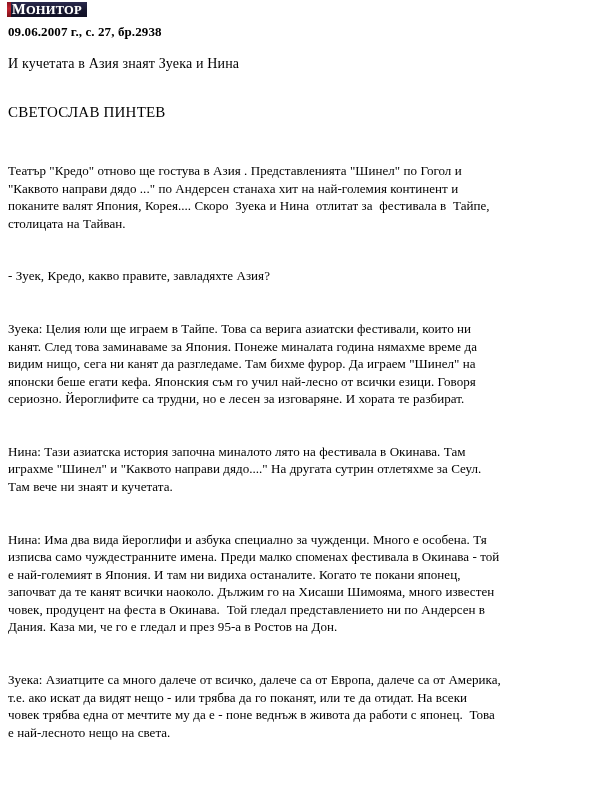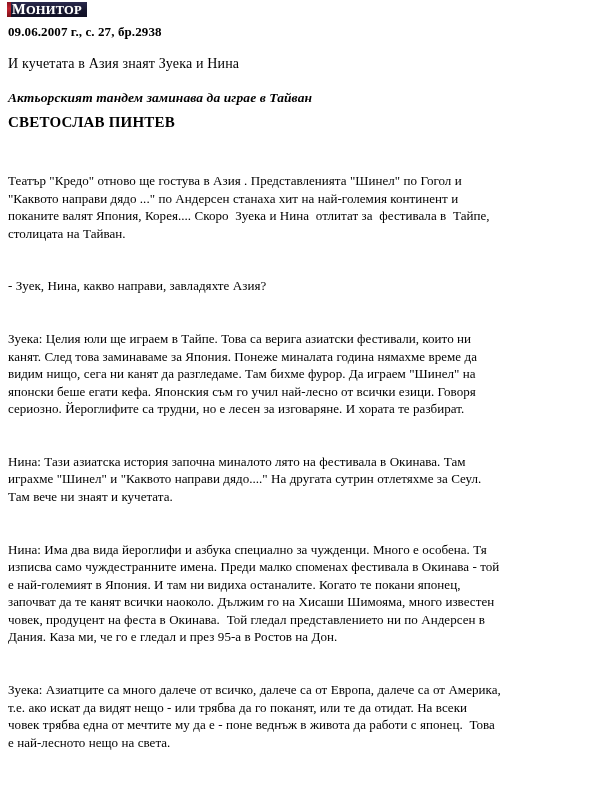--- a/index.html
+++ b/index.html
@@ -85,24 +85,24 @@
     font-weight: bold;
     font-style: italic;
     font-size: 13.5px;
     line-height: 16px;
     margin: 18px 0 0 2px;
     letter-spacing: 0.1px;
   }
 
   .byline {
     font-family: "Liberation Serif", "DejaVu Serif", serif;
-    font-weight: bold;
+    font-weight: normal;
     font-size: 15px;
     line-height: 17px;
-    margin: 8px 0 0 2px;
+    margin: 32px 0 0 2px;
     letter-spacing: 0.2px;
   }
 
   .body-text {
     margin: 6px 0 0 2px;
     font-family: "Liberation Serif", "DejaVu Serif", serif;
     font-size: 13.05px;
     line-height: 17.55px;
     text-align: left;
     white-space: pre-wrap;
@@ -124,30 +124,29 @@
     <span class="logo-badge">
       <span class="logo-bar"></span>
       <span class="logo-text"><span class="cap">М</span><span>ОНИТОР</span></span>
     </span>
   </div>
 
   <div class="dateline">09.06.2007 г., с. 27, бр.2938</div>
 
   <h1 class="headline">И кучетата в Азия знаят Зуека и Нина</h1>
 
-  <h2 class="subhead">Актьорският тандем заминава да играе в Тайван</h2>
 
   <div class="byline">СВЕТОСЛАВ ПИНТЕВ</div>
 
   <div class="body-text">
     <p>Театър "Кредо" отново ще гостува в Азия . Представленията "Шинел" по Гогол и
 "Каквото направи дядо ..." по Андерсен станаха хит на най-големия континент и
 поканите валят Япония, Корея.... Скоро  Зуека и Нина  отлитат за  фестивала в  Тайпе,
 столицата на Тайван.</p>
-    <p>- Зуек, Нина, какво направи, завладяхте Азия?</p>
+    <p>- Зуек, Кредо, какво правите, завладяхте Азия?</p>
     <p>Зуека: Целия юли ще играем в Тайпе. Това са верига азиатски фестивали, които ни
 канят. След това заминаваме за Япония. Понеже миналата година нямахме време да
 видим нищо, сега ни канят да разгледаме. Там бихме фурор. Да играем "Шинел" на
 японски беше егати кефа. Японския съм го учил най-лесно от всички езици. Говоря
 сериозно. Йероглифите са трудни, но е лесен за изговаряне. И хората те разбират.</p>
     <p>Нина: Тази азиатска история започна миналото лято на фестивала в Окинава. Там
 играхме "Шинел" и "Каквото направи дядо...." На другата сутрин отлетяхме за Сеул.
 Там вече ни знаят и кучетата.</p>
     <p>Нина: Има два вида йероглифи и азбука специално за чужденци. Много е особена. Тя
 изписва само чуждестранните имена. Преди малко споменах фестивала в Окинава - той

